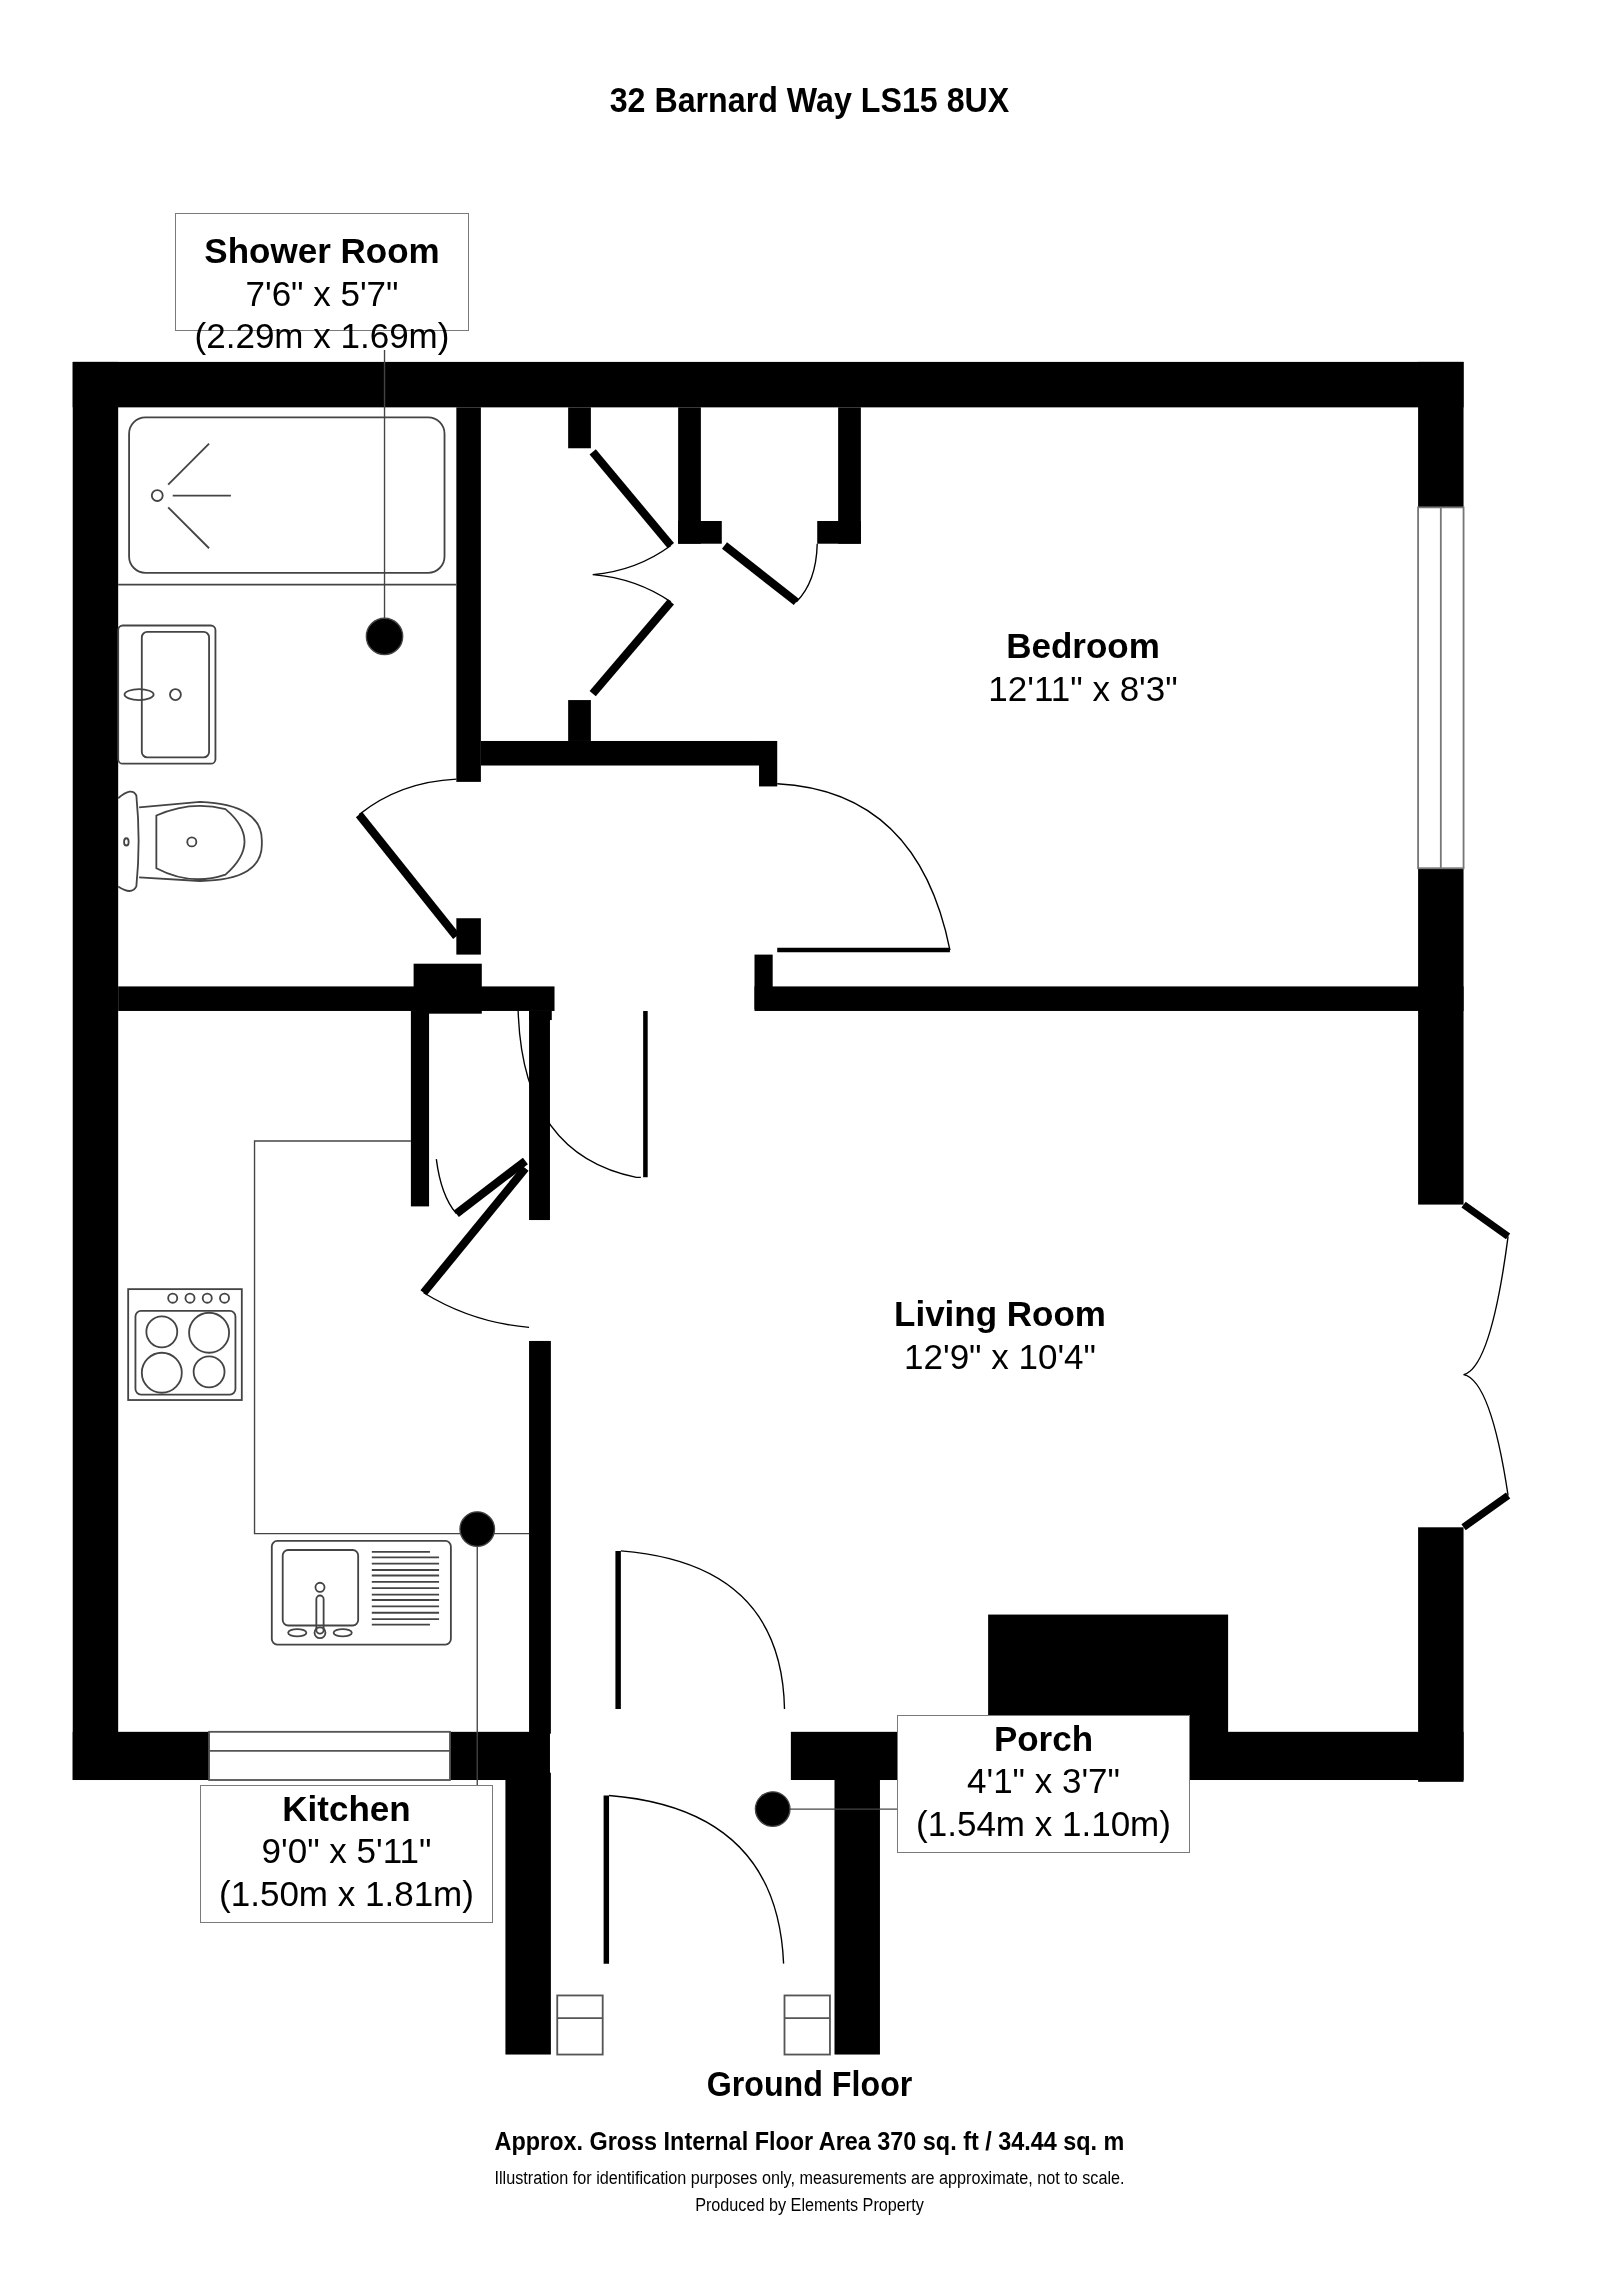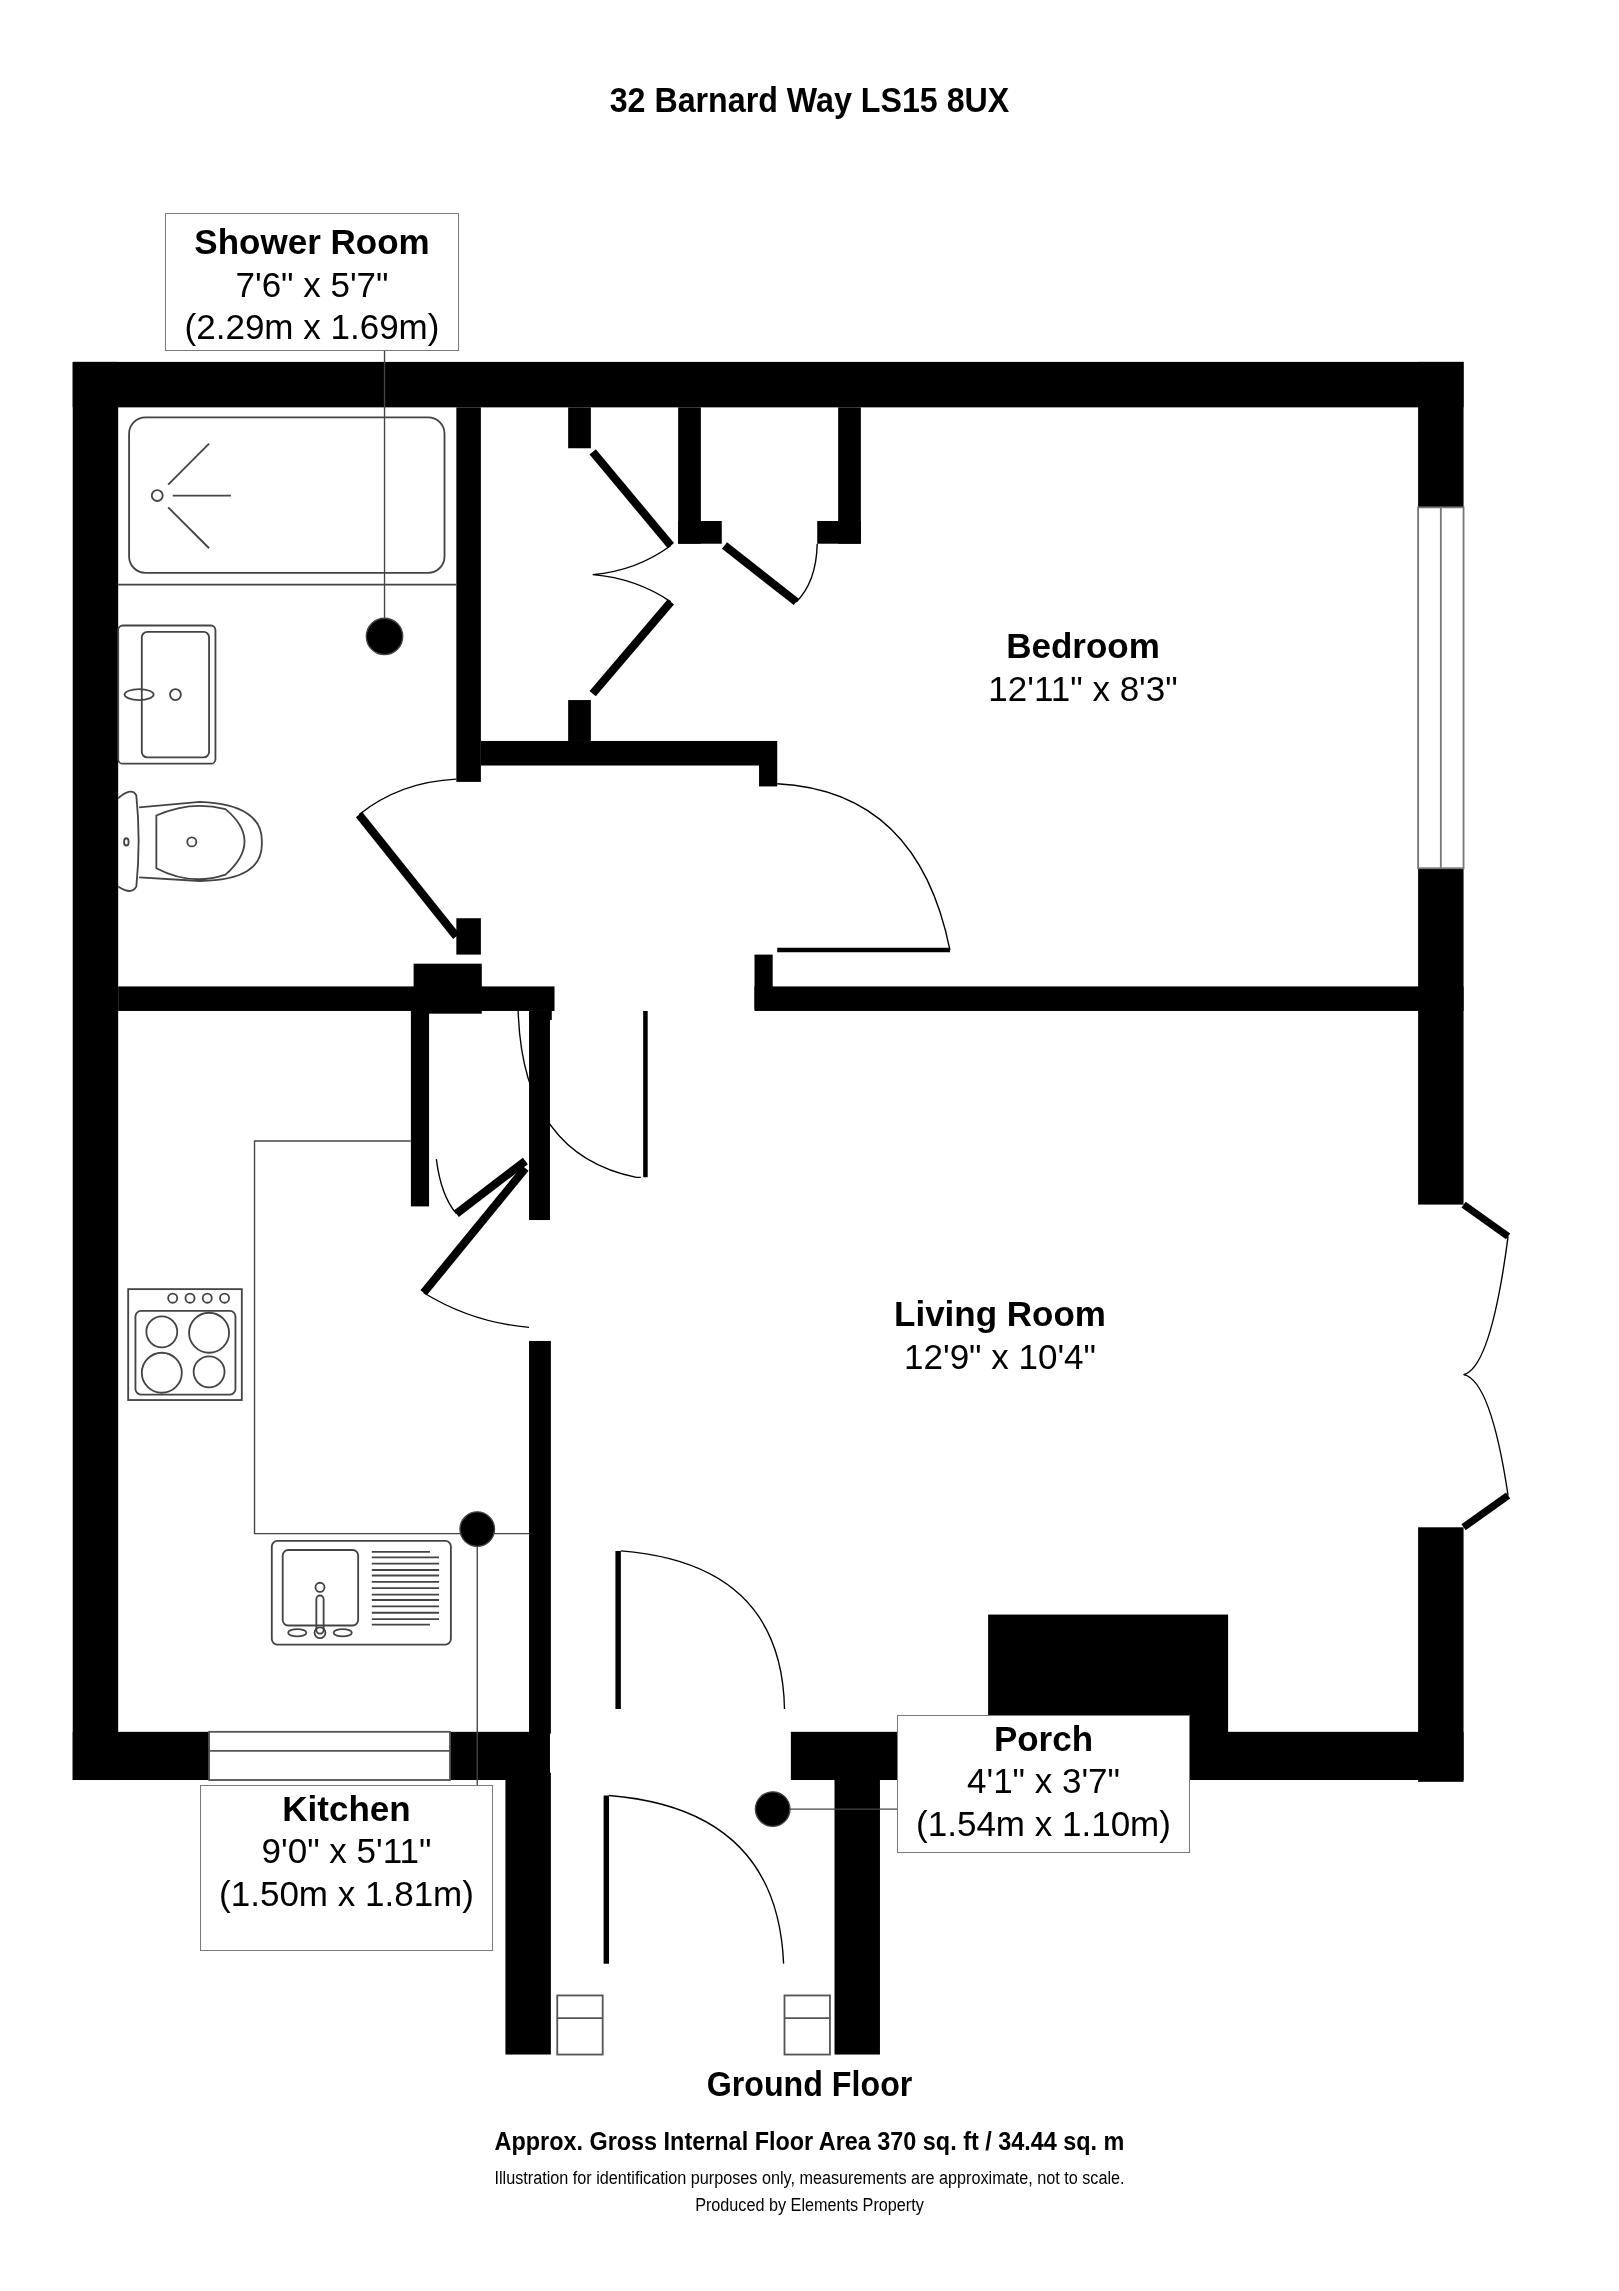--- a/index.html
+++ b/index.html
@@ -197,37 +197,37 @@
   <g stroke="#444" stroke-width="1.5" fill="#000">
     <line x1="423" y1="385" x2="423" y2="700"></line>
     <circle cx="423" cy="700" r="20"></circle>
     <line x1="525" y1="1682" x2="525" y2="1972"></line>
     <circle cx="525" cy="1682" r="19"></circle>
     <line x1="850" y1="1990" x2="990" y2="1990"></line>
     <circle cx="850" cy="1990" r="19"></circle>
   </g>
 </svg>
 
-<div class="label-box" style="left:165px; top:213px; width:294px; height:138px; padding-top:7px;">
+<div class="label-box" style="left:175px; top:213px; width:294px; height:118px; padding-top:16px;">
   <span class="rname">Shower Room</span>
   <span class="rdim">7'6" x 5'7"</span>
   <span class="rdim">(2.29m x 1.69m)</span>
 </div>
 
 <div class="label-free" style="left:901px; top:625px; width:364px;">
   <span class="rname">Bedroom</span>
   <span class="rdim">12'11" x 8'3"</span>
 </div>
 
 <div class="label-free" style="left:800px; top:1293px; width:400px;">
   <span class="rname">Living Room</span>
   <span class="rdim">12'9" x 10'4"</span>
 </div>
 
-<div class="label-box" style="left:200px; top:1785px; width:293px; height:166px; padding-top:1.8px;">
+<div class="label-box" style="left:200px; top:1785px; width:293px; height:138px; padding-top:1.8px;">
   <span class="rname">Kitchen</span>
   <span class="rdim">9'0" x 5'11"</span>
   <span class="rdim">(1.50m x 1.81m)</span>
 </div>
 
 <div class="label-box" style="left:897px; top:1715px; width:293px; height:138px; padding-top:1.8px;">
   <span class="rname">Porch</span>
   <span class="rdim">4'1" x 3'7"</span>
   <span class="rdim">(1.54m x 1.10m)</span>
 </div>

